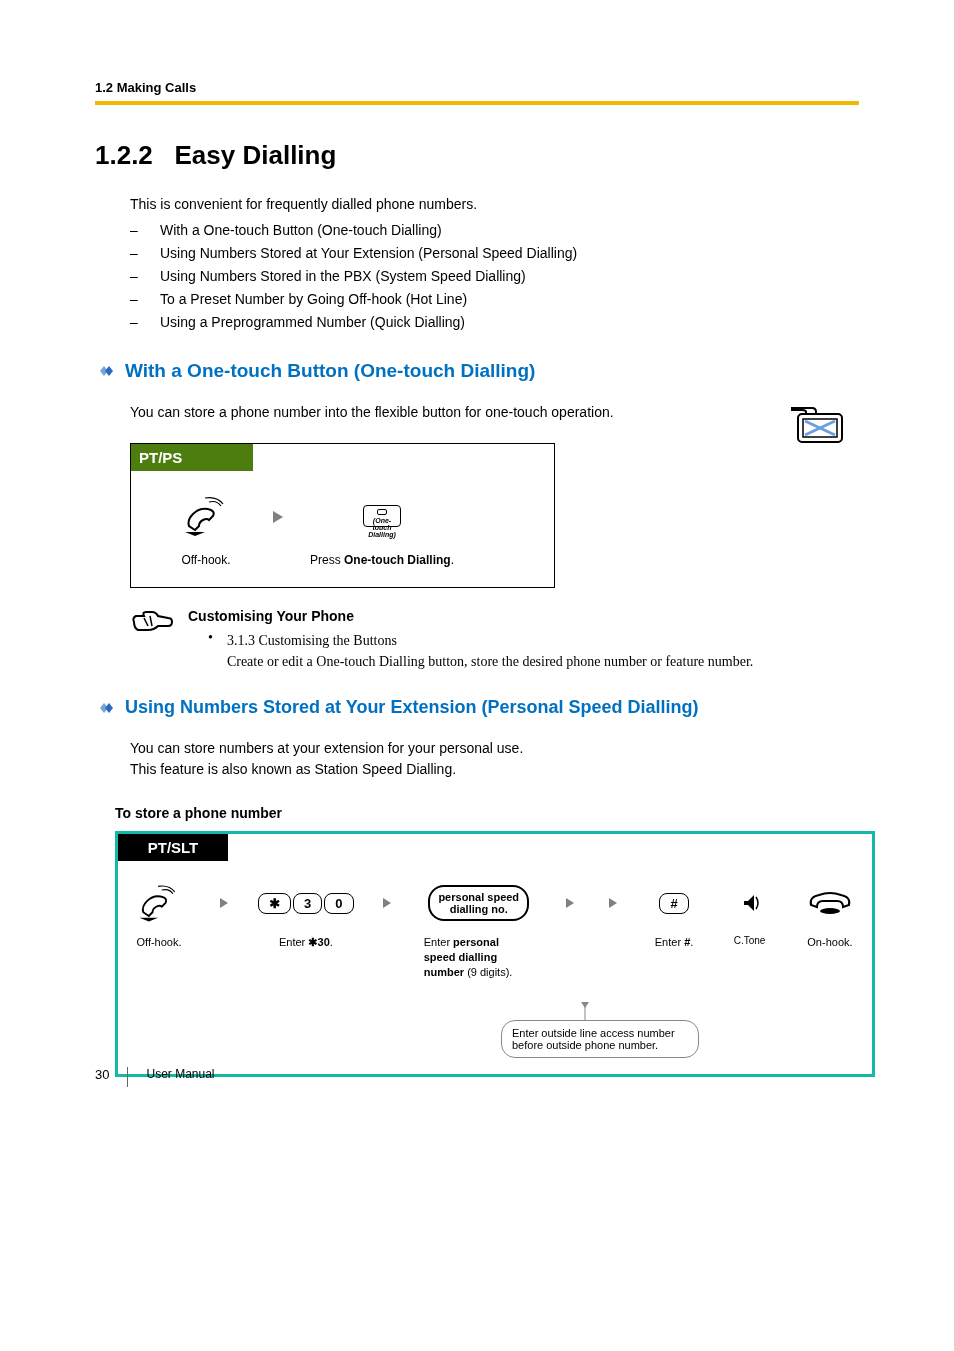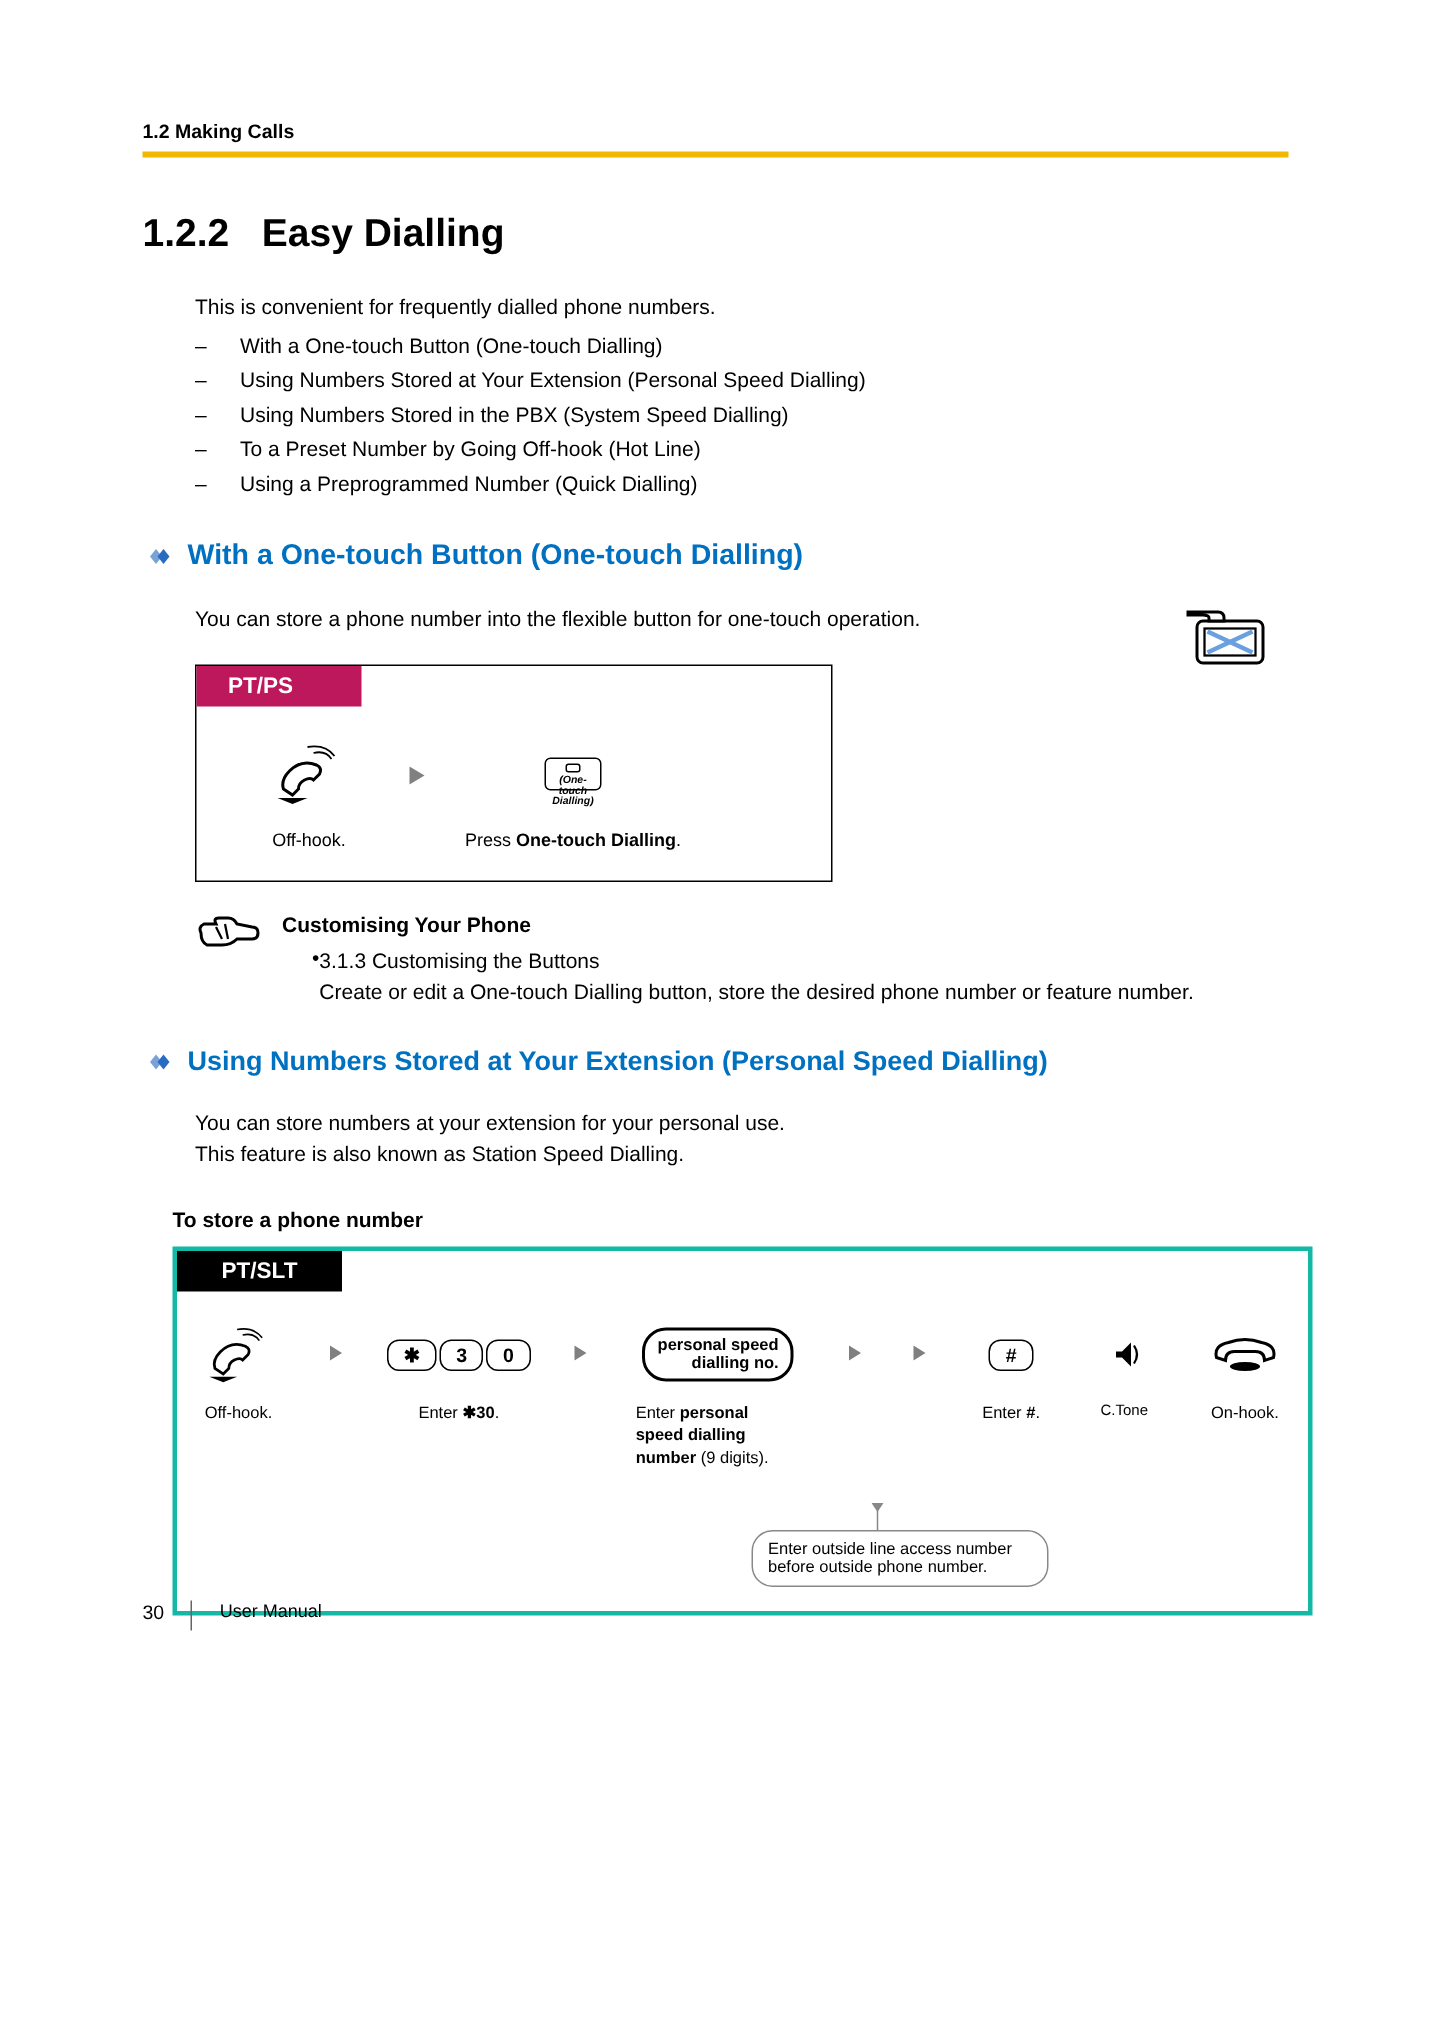--- a/index.html
+++ b/index.html
@@ -33,47 +33,47 @@
     .bullet-list { list-style: none; padding-left: 35px; margin-bottom: 30px; }
     .bullet-list li { font-size: 14px; margin-bottom: 7px; padding-left: 30px; position:relative; }
     .bullet-list li::before { content:"–"; position:absolute; left:0; }
     .sub-head-row { display:flex; align-items:center; gap:8px; margin: 25px 0 20px 0; }
     .diamond-icon svg { display:block; }
     .sub-head { font-size: 19px; font-weight: bold; color: #0070c0; }
     .sub-head.personal { font-size: 18px; }
     .sub-desc { font-size: 14px; padding-left: 35px; margin-bottom: 8px; line-height: 1.5; }
     .phone-icon-top { position:absolute; right: 100px; top: 400px; }
     .diagram { border: 1px solid #000; width: 425px; margin-left: 35px; margin-top: 20px; margin-bottom: 20px; }
-    .diagram-header { background:#be185d; color:#fff; font-weight:bold; font-size:15px; width:110px; padding:5px 21px; }
+    .diagram-header { background:#4d7c0f; color:#fff; font-weight:bold; font-size:15px; width:122px; padding:5px 8px; }
     .diagram-body { padding: 20px 10px 20px 10px; display:flex; align-items:flex-start; }
     .diagram-step { text-align:center; }
     .step-off-hook { width: 130px; }
     .step-press { width: 150px; margin-left: 20px; }
     .step-icon { height: 50px; display:flex; align-items:center; justify-content:center; margin-bottom: 12px; position:relative;}
     .step-caption { font-size: 12px; }
     .step-caption b { font-weight: bold; }
     .arrow-sep { margin-top: 18px; }
     .note-row { display:flex; gap: 14px; padding-left: 35px; margin-top: 10px; margin-bottom: 20px; }
     .note-icon { flex: 0 0 40px; }
     .note-body { font-size: 14px; }
     .note-title { font-weight: bold; margin-bottom: 6px; }
-    .note-bullet { display:flex; gap:0; padding-left: 20px; }
+    .note-bullet { display:flex; gap:14px; padding-left: 20px; font-family: Liberation Serif, serif; }
     .note-bullet .dot::before { content:"•"; }
     .note-text { line-height: 1.5; }
     .store-title { font-weight: bold; font-size: 14px; margin: 25px 0 10px 20px; }
     .diagram2 { border: 3px solid #14b8a6; margin-left: 20px; width: 760px; }
     .diagram2-header { background:#000; color:#fff; font-weight:bold; font-size:15px; width:110px; padding:5px 10px; text-align:center;}
     .diagram2-body { padding: 20px 12px 20px 12px; display:flex; align-items:flex-start; justify-content:space-between; }
     .d2-step { text-align:center; }
     .d2-step-icon { height: 44px; display:flex; align-items:center; justify-content:center; margin-bottom: 10px;}
     .d2-caption { font-size: 11px; text-align:left; line-height: 1.35; }
     .d2-caption.center { text-align:center; }
     .arrow2 { margin-top: 14px; }
     .key-box { border:1px solid #000; border-radius: 8px; padding: 2px 10px; font-weight:bold; font-size: 13px; display:inline-block; }
-    .text-box { border:2px solid #000; border-radius: 16px; padding: 4px 8px; font-weight:bold; font-size: 11px; line-height:1.1; text-align:right; }
+    .text-box { border:2px solid #000; border-radius: 16px; padding: 4px 8px; font-weight:bold; font-size: 11px; line-height:1.1; text-align:center; }
     .hint-box { position: relative; margin-top: 20px; margin-left: 383px; width: 198px;}
     .hint-bubble { border:1px solid #888; border-radius: 14px; padding: 6px 10px; font-size: 11px; background:#fff; text-align:left;}
     .hint-connector { position:absolute; left: 80px; top:-18px;}
     .footer { position:absolute; bottom: 30px; left: 95px; display:flex; align-items:flex-start; gap:18px; font-size:12px;}
     .footer .pn { font-size:13px; }
     .footer .sep { border-left:1px solid #666; height: 20px;}
     .ctone-wrap { text-align:center;}
     .ctone-label { font-size:10px; margin-top:2px;}
     .key-seq { display:flex; gap:2px; align-items:center;}
     .one-touch-btn { border:1px solid #000; width:38px; height:22px; border-radius:4px; position:relative; display:flex; align-items:center; justify-content:center;}

